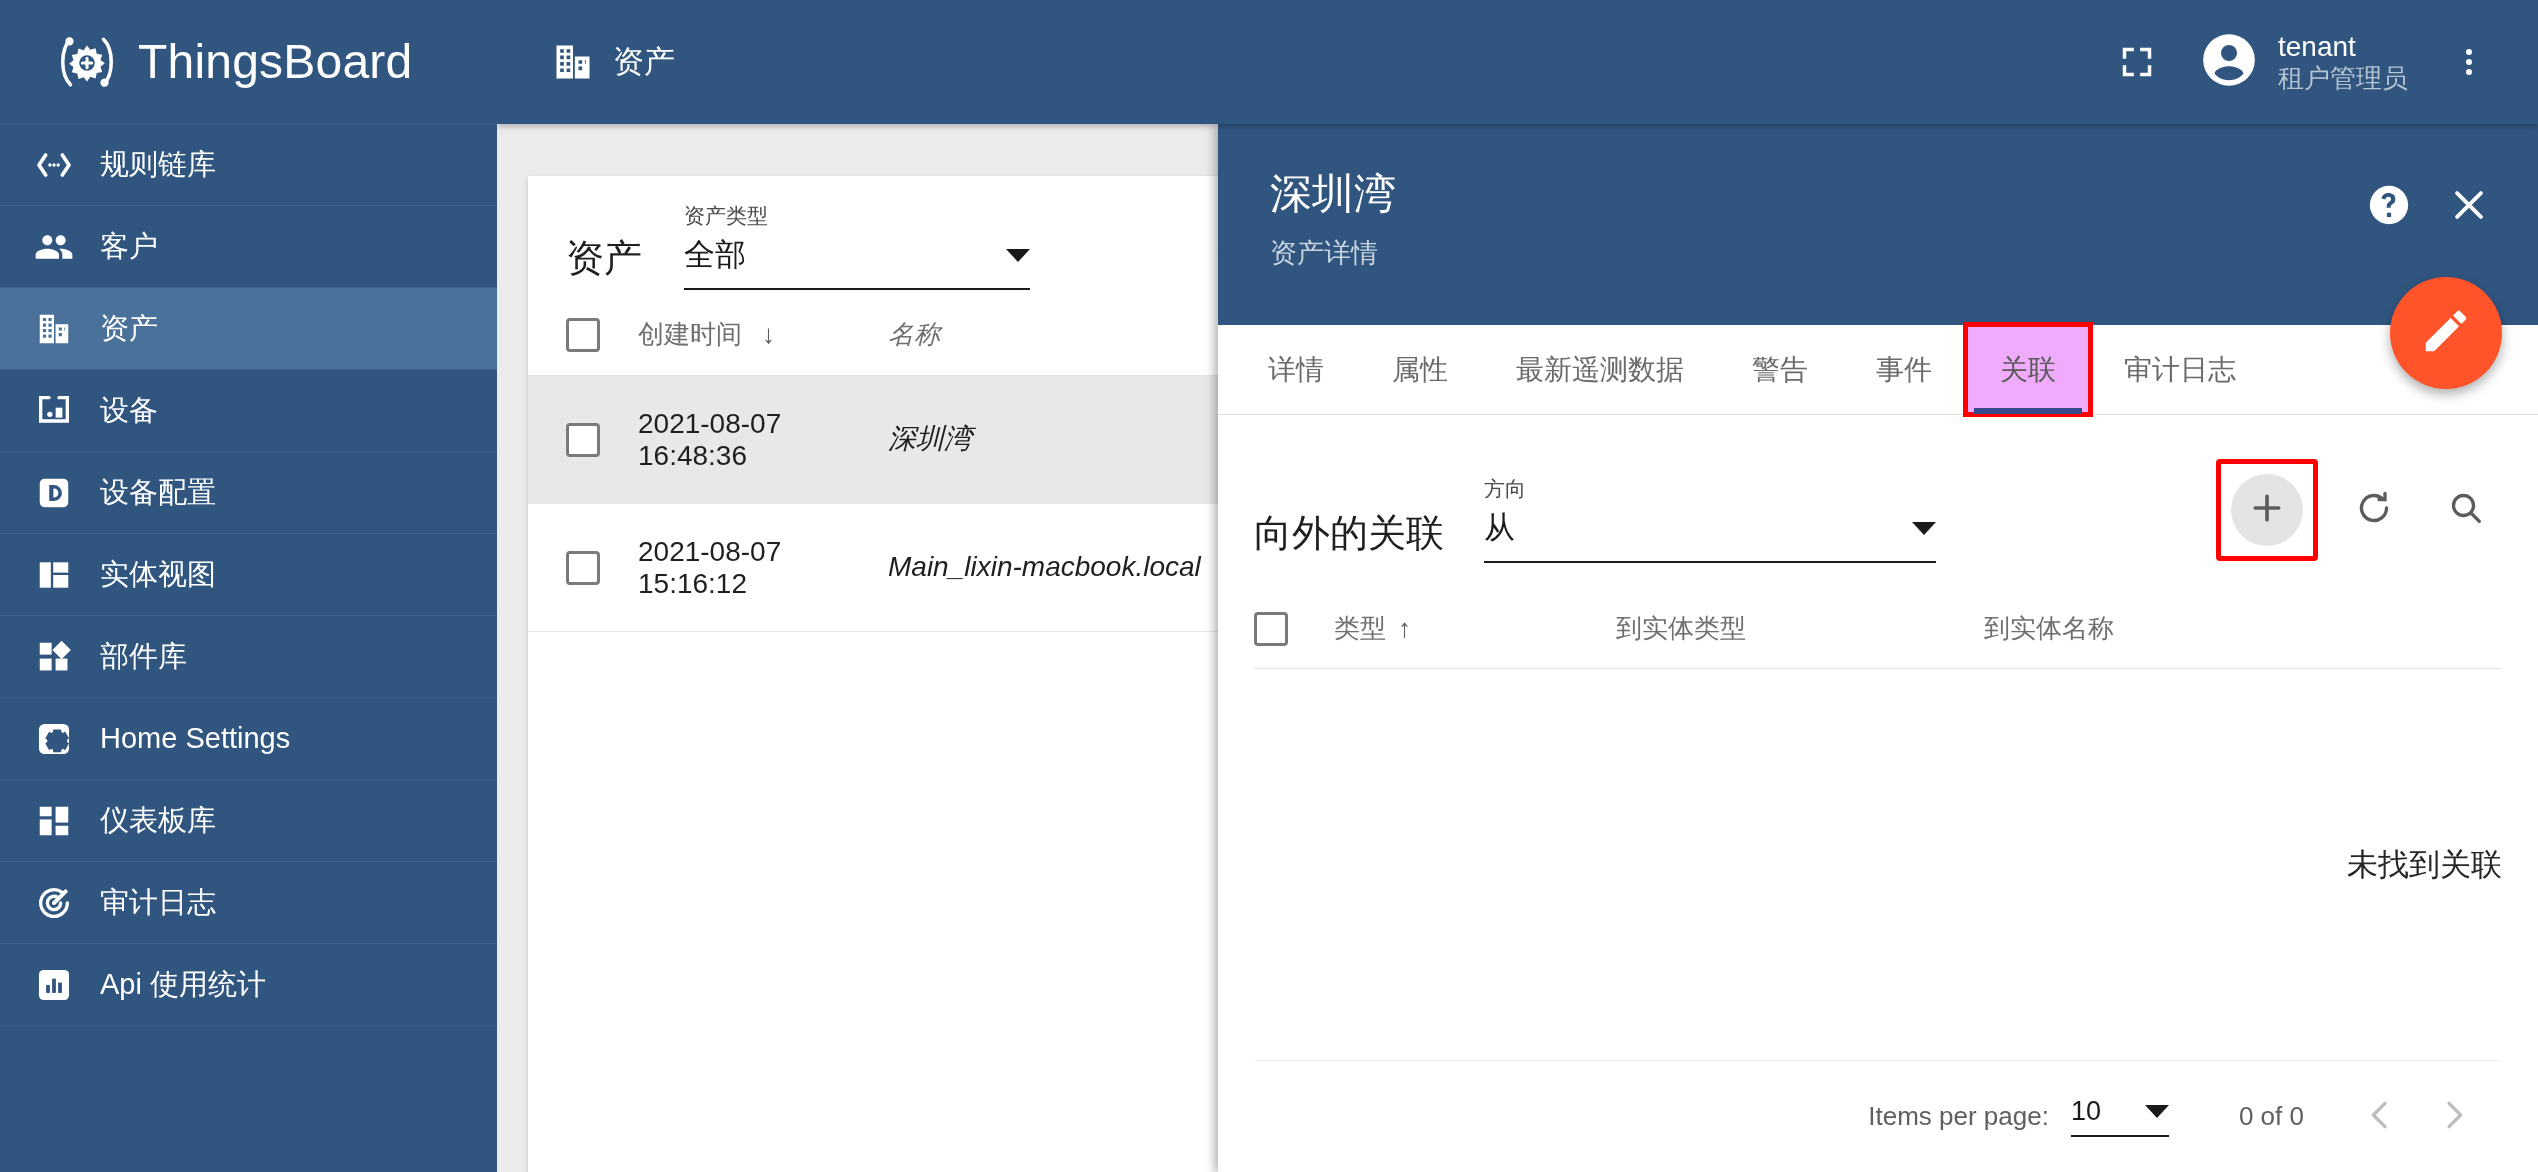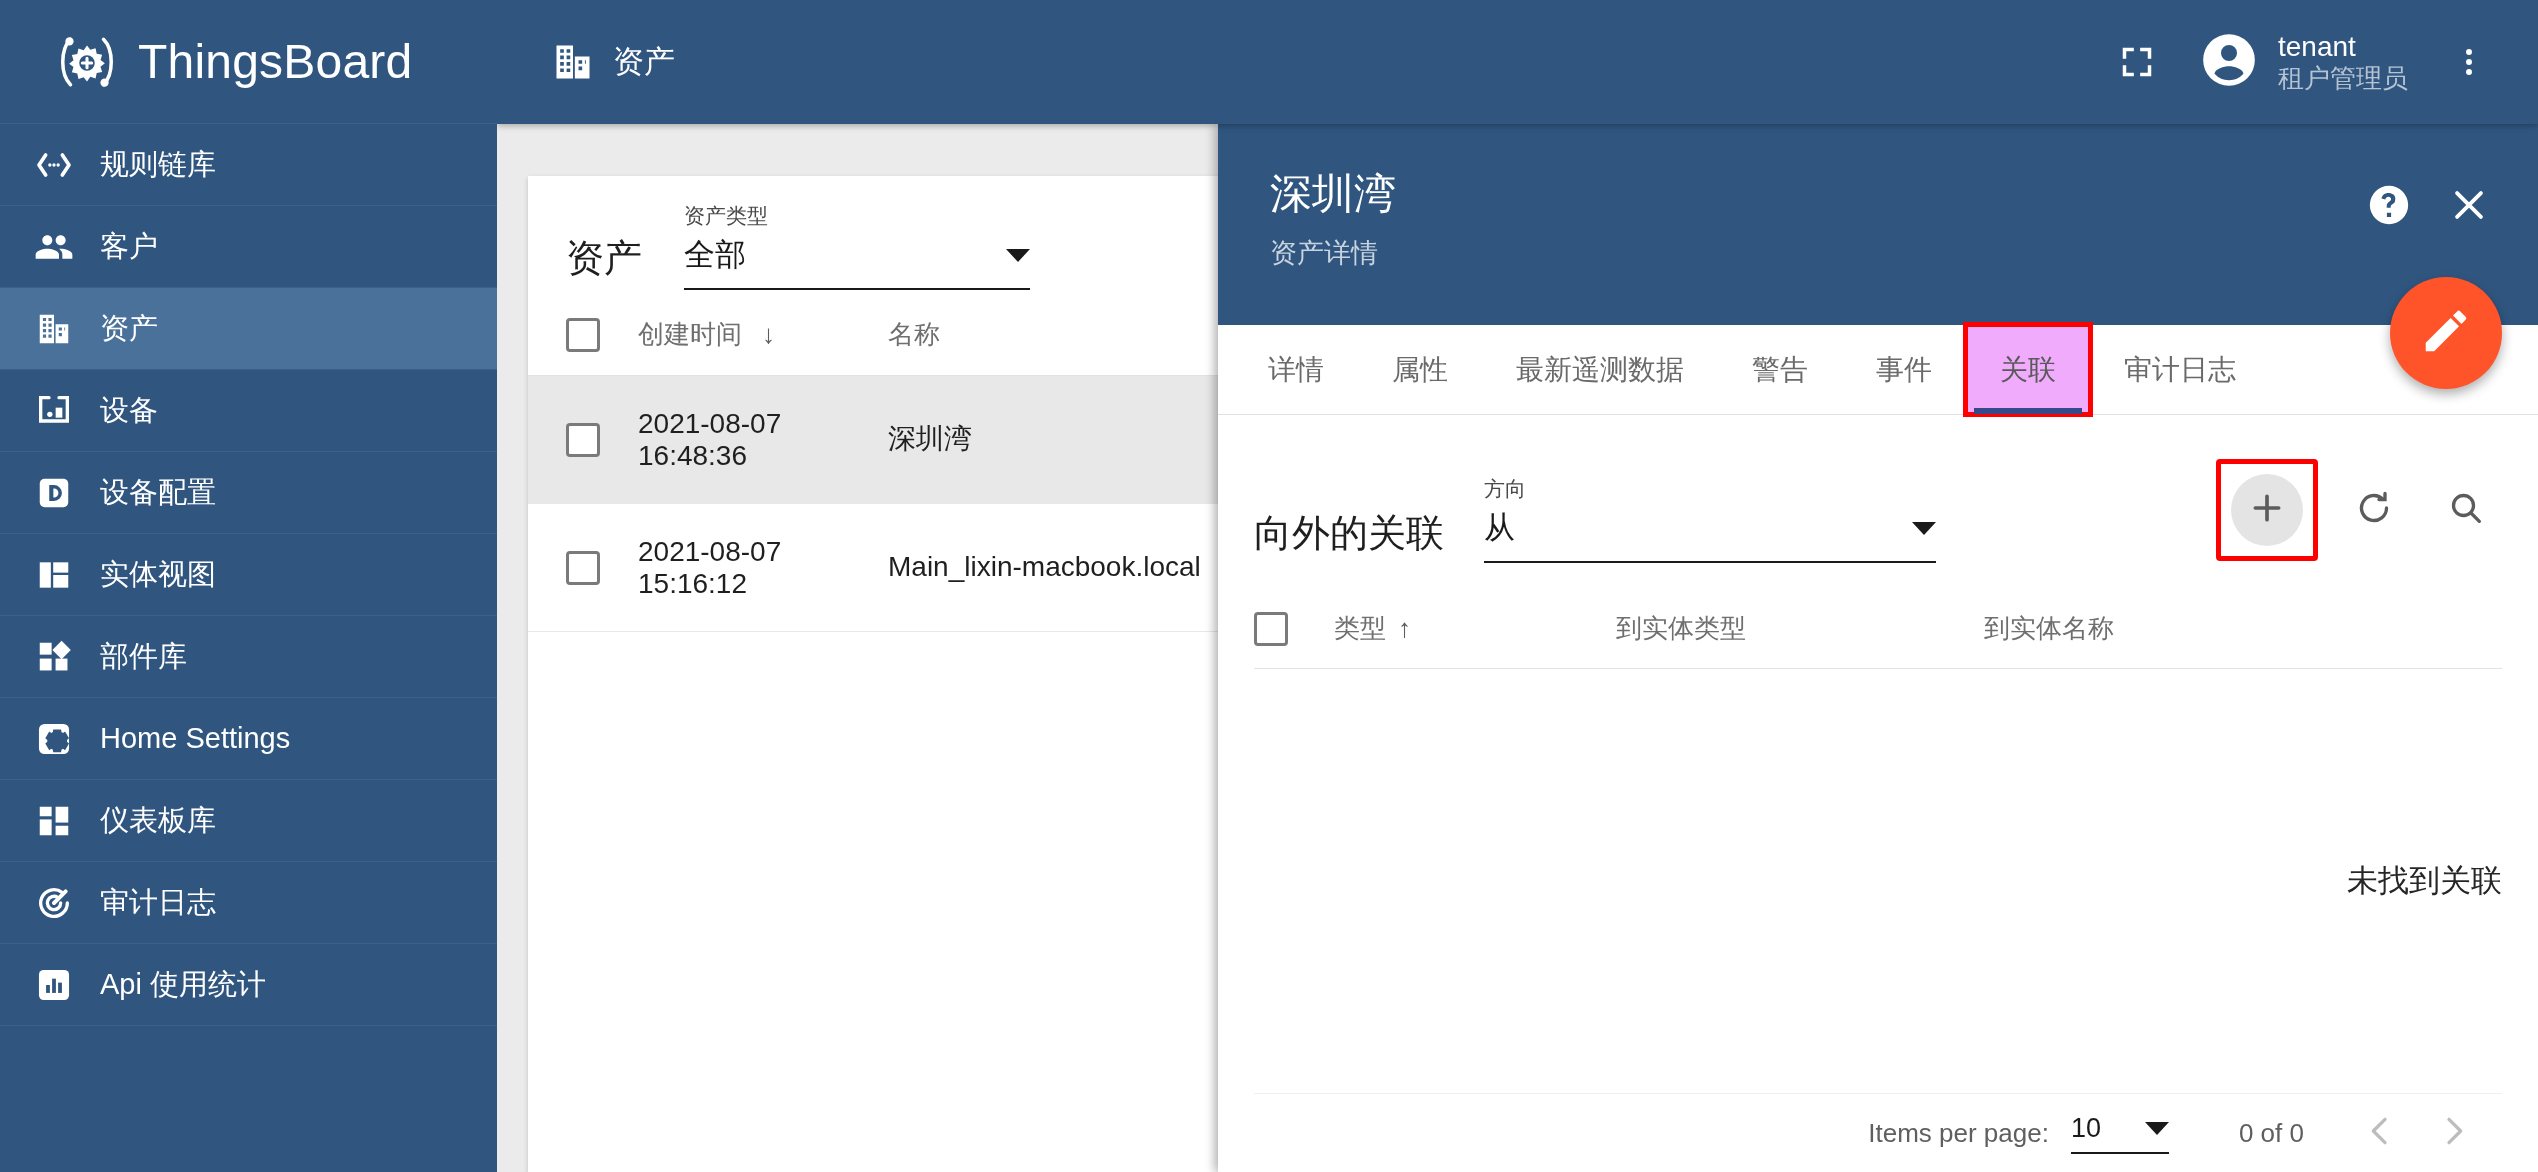--- a/index.html
+++ b/index.html
@@ -74,21 +74,21 @@
 
   .tbl-head {
     display: flex; align-items: center; height: 82px; padding: 0 38px; gap: 0;
     border-bottom: 1px solid #e2e2e2;
   }
   .cb {
     width: 34px; height: 34px; border: 3px solid #7a7a7a; border-radius: 4px;
     flex: 0 0 34px; background: #fff; cursor: pointer;
   }
   .col-created { width: 270px; padding-left: 38px; display: flex; align-items: center; gap: 20px; }
-  .col-name { flex: 1 1 auto; padding-left: 18px; }
+  .col-name { flex: 1 1 auto; padding-left: 18px; font-style: italic; }
   .th { font-size: 26px; color: #6f6f6f; white-space: nowrap; cursor: pointer; }
   .sort-arrow { font-size: 26px; color: #5e5e5e; }
 
   .tbl-row { display: flex; align-items: center; min-height: 128px; padding: 0 38px; border-bottom: 1px solid #e8e8e8; cursor: pointer; }
   .tbl-row.selected { background: #e8e8e8; }
   .td { font-size: 28px; color: #1f1f1f; }
   .td-name { font-size: 28px; color: #1f1f1f; line-height: 1.3; }
 
   
   .detail {
@@ -128,21 +128,21 @@
   .rel-thead { display: flex; align-items: center; height: 80px; border-bottom: 1px solid #e2e2e2; }
   .rc-cb { width: 80px; flex: 0 0 80px; display: flex; align-items: center; }
   .rc-type { width: 282px; flex: 0 0 282px; display: flex; align-items: center; gap: 12px; }
   .rc-ent { width: 368px; flex: 0 0 368px; }
   .rc-name { flex: 1 1 auto; }
 
   .rel-empty { flex: 1 1 auto; display: flex; align-items: center; justify-content: flex-end; }
   .rel-empty span { font-size: 31px; color: #262626; }
 
   .paginator {
-    flex: 0 0 auto; height: 79px; display: flex; align-items: center; justify-content: flex-end;
+    flex: 0 0 auto; height: 112px; display: flex; align-items: center; justify-content: flex-end;
     gap: 0; padding: 0 28px 0 0; border-top: 1px solid #efefef; background:#fff;
   }
   .pg-label { font-size: 26px; color: #5f5f5f; margin-right: 22px; }
   .pg-select { display: flex; align-items: center; gap: 44px; border-bottom: 2px solid #1a1a1a; padding-bottom: 8px; cursor: pointer; }
   .pg-val { font-size: 27px; color: #1a1a1a; }
   .pg-range { font-size: 26px; color: #5f5f5f; margin: 0 56px 0 70px; }
   .pg-nav { display: flex; align-items: center; gap: 34px; }
   .chev { cursor: pointer; }
   .list-hshadow { position:absolute; right:0; top:0; bottom:0; width: 40px; background: linear-gradient(to right, rgba(0,0,0,0), rgba(0,0,0,.10)); pointer-events:none; }
 </style>

